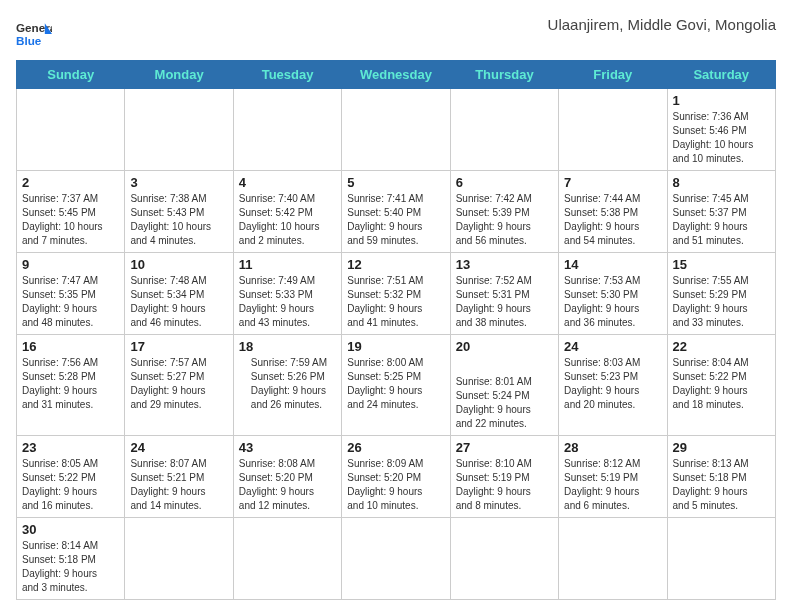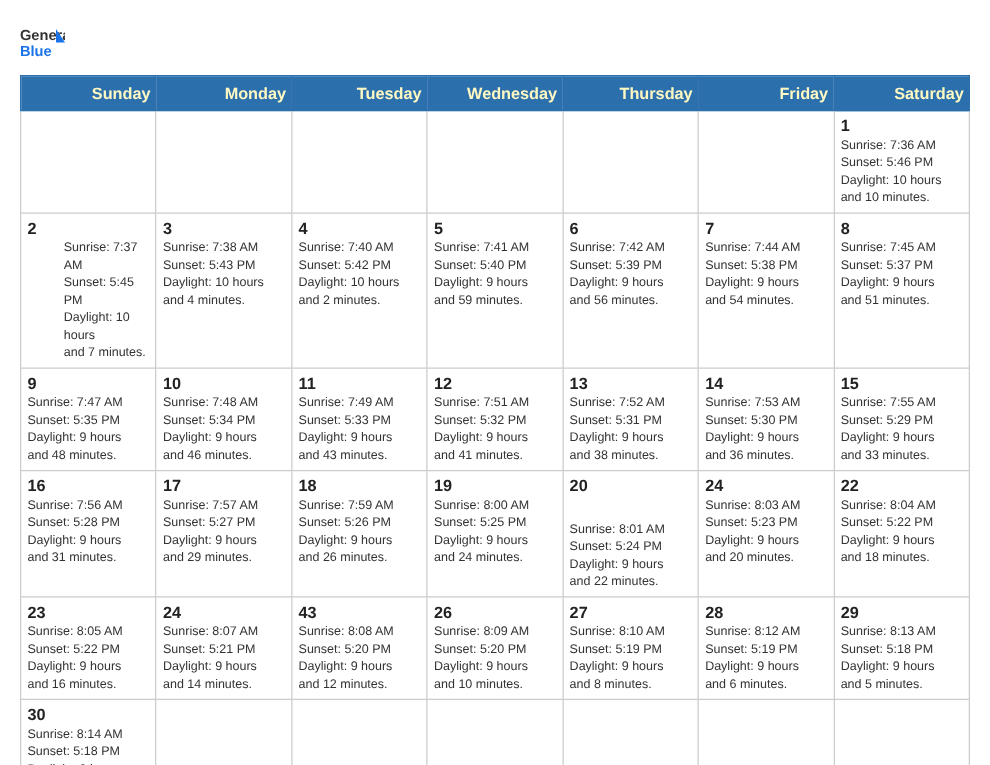--- a/index.html
+++ b/index.html
@@ -37,25 +37,25 @@
       font-size: 15px;
       color: #444;
     }
     table {
       width: 100%;
       border-collapse: collapse;
       table-layout: fixed;
     }
     thead th {
       background-color: #2c6fad;
-      color: #fef9c3;
+      color: #5eead4;
       font-size: 13px;
       font-weight: bold;
       padding: 6px 4px;
-      text-align: right;
+      text-align: center;
       border: 1px solid #2c6fad;
     }
     td {
       border: 1px solid #ccc;
       vertical-align: top;
       padding: 4px 5px;
       font-size: 10.5px;
       color: #333;
       min-height: 70px;
       height: 80px;
@@ -84,20 +84,21 @@
 
 <div class="header-area">
   <div class="logo">
     <svg class="logo-icon" viewBox="0 0 40 40">
       <text x="0" y="18" font-size="13" fill="#333" font-family="Arial" font-weight="bold">General</text>
       <text x="0" y="32" font-size="13" fill="#1a73e8" font-family="Arial" font-weight="bold">Blue</text>
       <polygon points="32,8 40,20 32,20" fill="#1a73e8"></polygon>
     </svg>
   </div>
   <div class="title-area">
+    <div class="calendar-subtitle">Ulaanjirem, Middle Govi, Mongolia</div>
   </div>
 </div>
 
 <table>
   <thead>
     <tr>
     <th>Sunday</th>
         <th>Monday</th>
         <th>Tuesday</th>
         <th>Wednesday</th>
@@ -118,21 +119,21 @@
           <span class="day-num">1</span>
           <div class="day-info" style="white-space: pre-line;">Sunrise: 7:36 AM
 Sunset: 5:46 PM
 Daylight: 10 hours
 and 10 minutes.</div>
         </td>
       </tr>
       <tr>
         <td>
           <span class="day-num">2</span>
-          <div class="day-info" style="white-space: pre-line; margin-left: 29px;">Sunrise: 7:37 AM
+          <div class="day-info" style="white-space: pre-line;">Sunrise: 7:37 AM
 Sunset: 5:45 PM
 Daylight: 10 hours
 and 7 minutes.</div>
         </td>
         <td>
           <span class="day-num">3</span>
           <div class="day-info" style="white-space: pre-line;">Sunrise: 7:38 AM
 Sunset: 5:43 PM
 Daylight: 10 hours
 and 4 minutes.</div>
@@ -234,21 +235,21 @@
         </td>
         <td>
           <span class="day-num">17</span>
           <div class="day-info" style="white-space: pre-line;">Sunrise: 7:57 AM
 Sunset: 5:27 PM
 Daylight: 9 hours
 and 29 minutes.</div>
         </td>
         <td>
           <span class="day-num">18</span>
-          <div class="day-info" style="white-space: pre-line;">Sunrise: 7:59 AM
+          <div class="day-info" style="white-space: pre-line; margin-left: 12px;">Sunrise: 7:59 AM
 Sunset: 5:26 PM
 Daylight: 9 hours
 and 26 minutes.</div>
         </td>
         <td>
           <span class="day-num">19</span>
           <div class="day-info" style="white-space: pre-line;">Sunrise: 8:00 AM
 Sunset: 5:25 PM
 Daylight: 9 hours
 and 24 minutes.</div>

